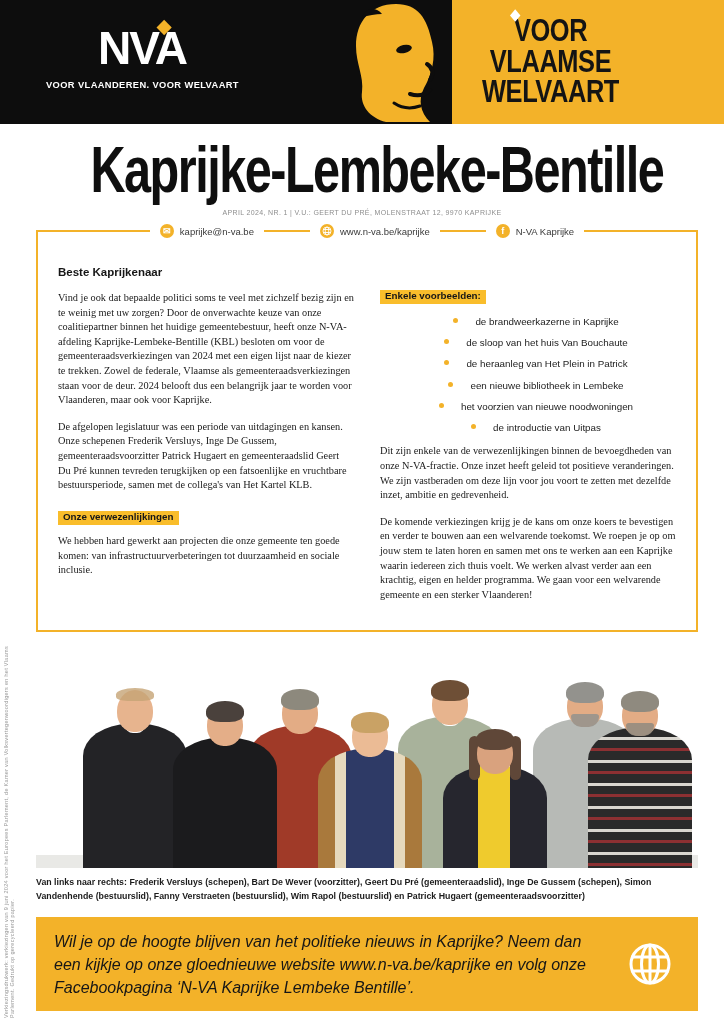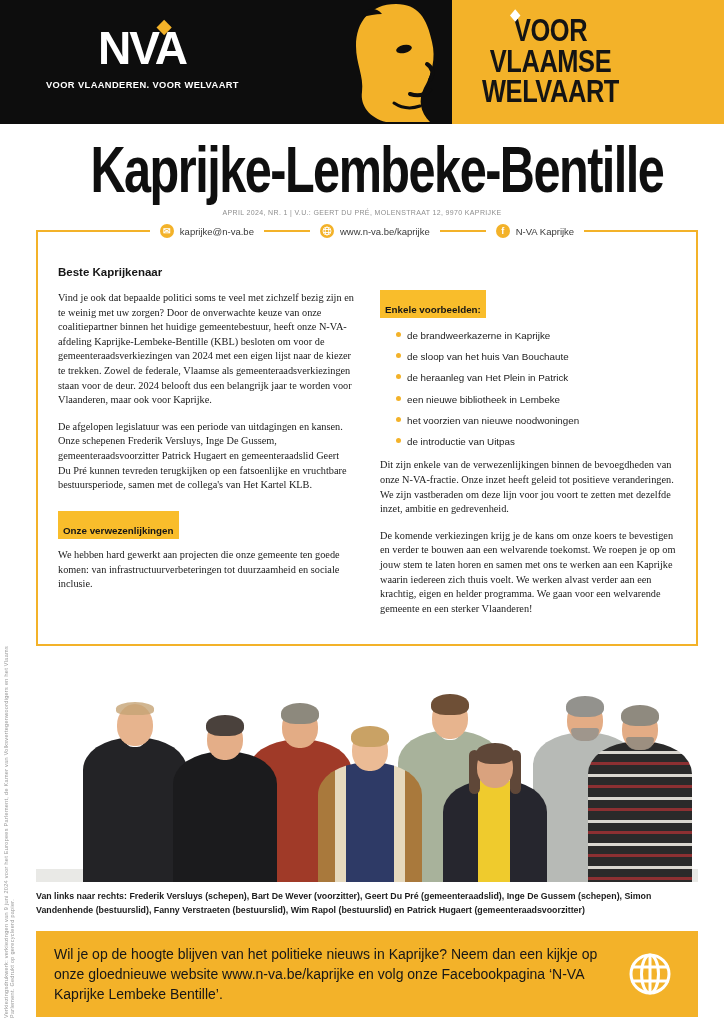--- a/index.html
+++ b/index.html
@@ -44,42 +44,42 @@
   .ci-circle { width: 14px; height: 14px; border-radius: 50%; background: var(--brand-yellow, #F3B229);
     color: #fff; display: flex; align-items: center; justify-content: center; flex: none;
     font-size: 9px; font-weight: 700; line-height: 1; }
   .cols { display: flex; gap: 26px; }
   .col { flex: 1; min-width: 0; margin-top: 8px; }
   .col-right { padding-top: 18px; }
   .greeting { font-size: 11.5px; font-weight: 700; color: #161616; margin-bottom: 13px; }
   .body-p { font-family: "Liberation Serif", serif; font-size: 10.3px; line-height: 1.42;
     color: var(--body-text, #202020); margin-bottom: 12px; }
   .chip { display: inline-block; background: var(--highlight-yellow, #F9BD2B); color: #161616;
-    font-weight: 700; font-size: 9.8px; padding: 14px 5px 3px; margin: 6px 0 9px; }
+    font-weight: 700; font-size: 9.8px; padding: 0 5px 3px; margin: 6px 0 9px; }
   .examples-list { list-style: none; margin: 2px 0 10px; }
-  .examples-list li { display: flex; gap: 6px; align-items: flex-start; margin: 0 0 8px 16px;
-    font-size: 9.8px; line-height: 1.35; color: #222; }
+  .examples-list li { display: flex; gap: 17px; align-items: flex-start; margin: 0 0 8px 16px;
+    font-size: 9.8px; line-height: 1.35; color: #222; justify-content: center; }
   .dot { width: 5px; height: 5px; border-radius: 50%; background: var(--brand-yellow, #F3B229);
     margin-top: 3px; flex: none; }
 
   
   .photo { position: relative; margin: 16px 26px 0 36px; height: 220px; overflow: hidden;
     background: linear-gradient(#ffffff 0 94%, #e9e9e6 94% 100%); }
   .person { position: absolute; top: 0; bottom: 0; width: 116px; }
   .pp { position: absolute; }
   .torso { bottom: 0; border-radius: 46px 46px 0 0 / 32px 32px 0 0; }
 
   .caption { margin: 8px 26px 0 36px; font-weight: 700; font-size: 8.8px; line-height: 1.55;
     color: #1c1c1c; }
 
   
   .footer-box { position: relative; margin: 13px 26px 0 36px; min-height: 80px;
     background: var(--brand-yellow, #F3B229); padding: 13px 96px 12px 18px; }
   .footer-title { font-weight: 700; font-size: 11px; color: #141414; margin-bottom: 7px; }
-  .footer-text { font-size: 14px; line-height: 1.45; color: #161616; }
+  .footer-text { font-size: 16px; line-height: 1.45; color: #161616; font-style: italic; }
   .globe { position: absolute; right: 24px; top: 50%; transform: translateY(-50%); }
 
   
   .vertical-note { position: absolute; left: 3px; top: 642px; height: 376px;
     font-size: 5.5px; letter-spacing: 0.3px; color: #9a9a9a;
     writing-mode: vertical-rl; transform: rotate(180deg); overflow: hidden; }
 </style>
 </head>
 <body>
 

